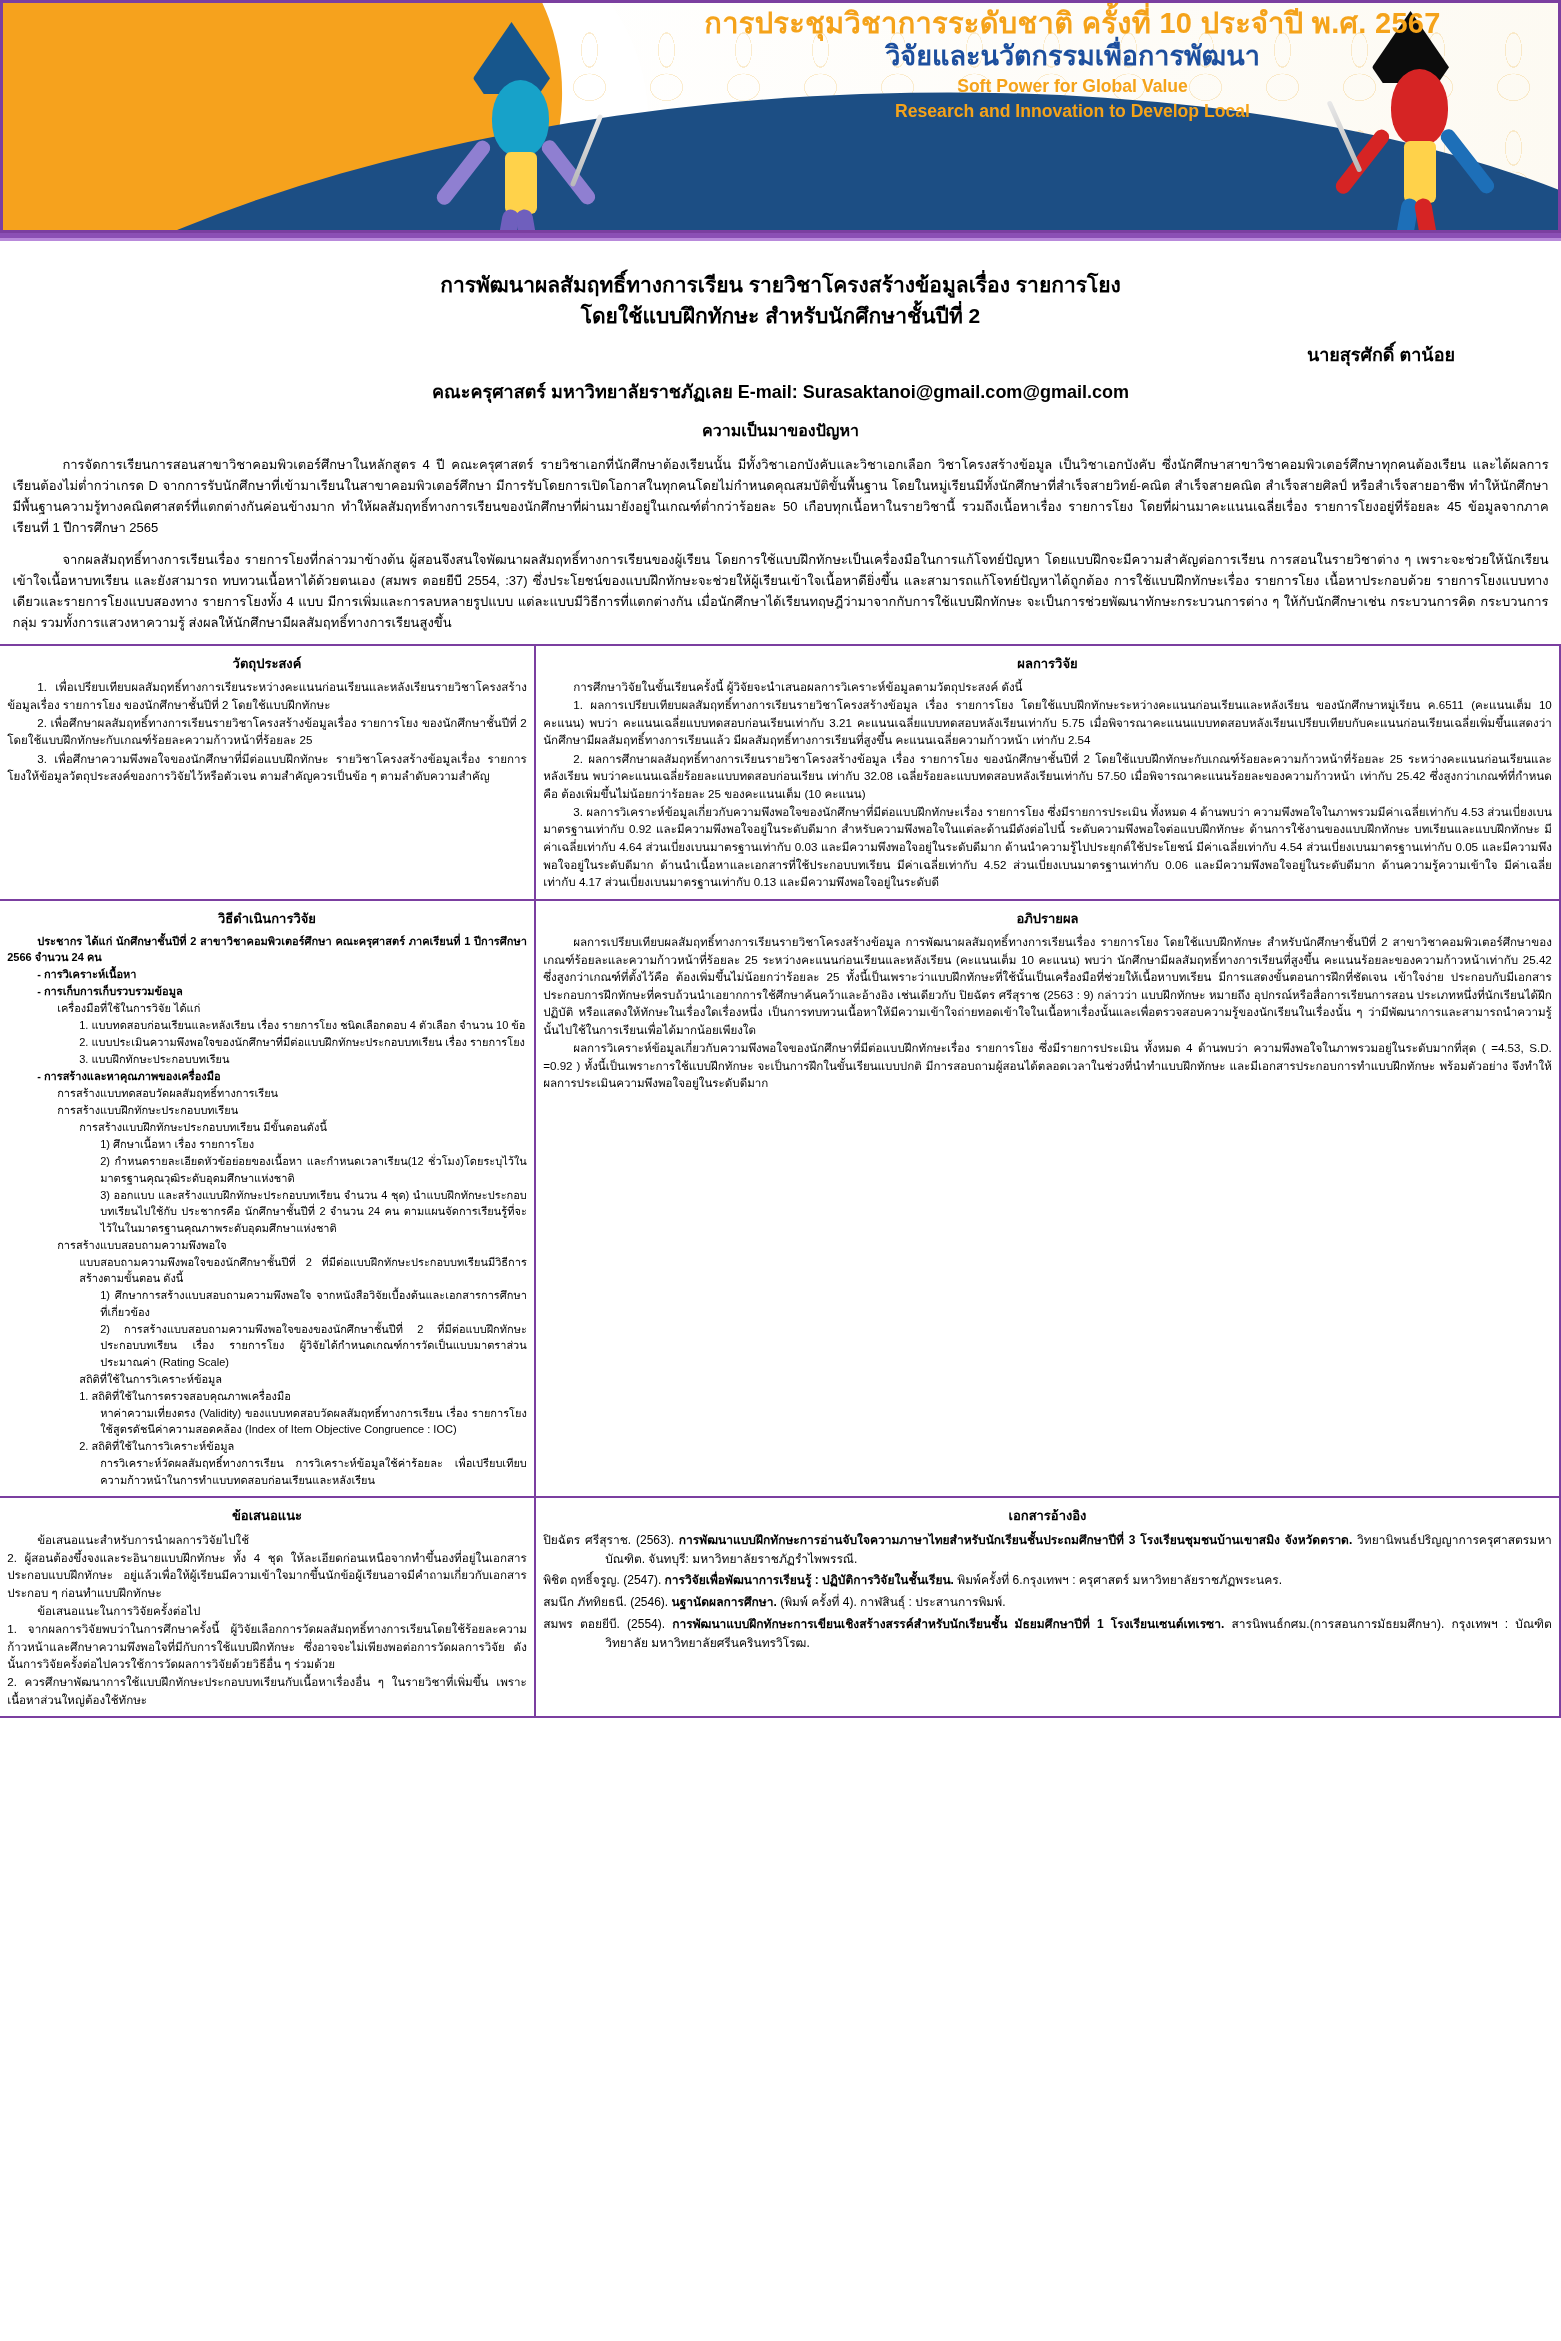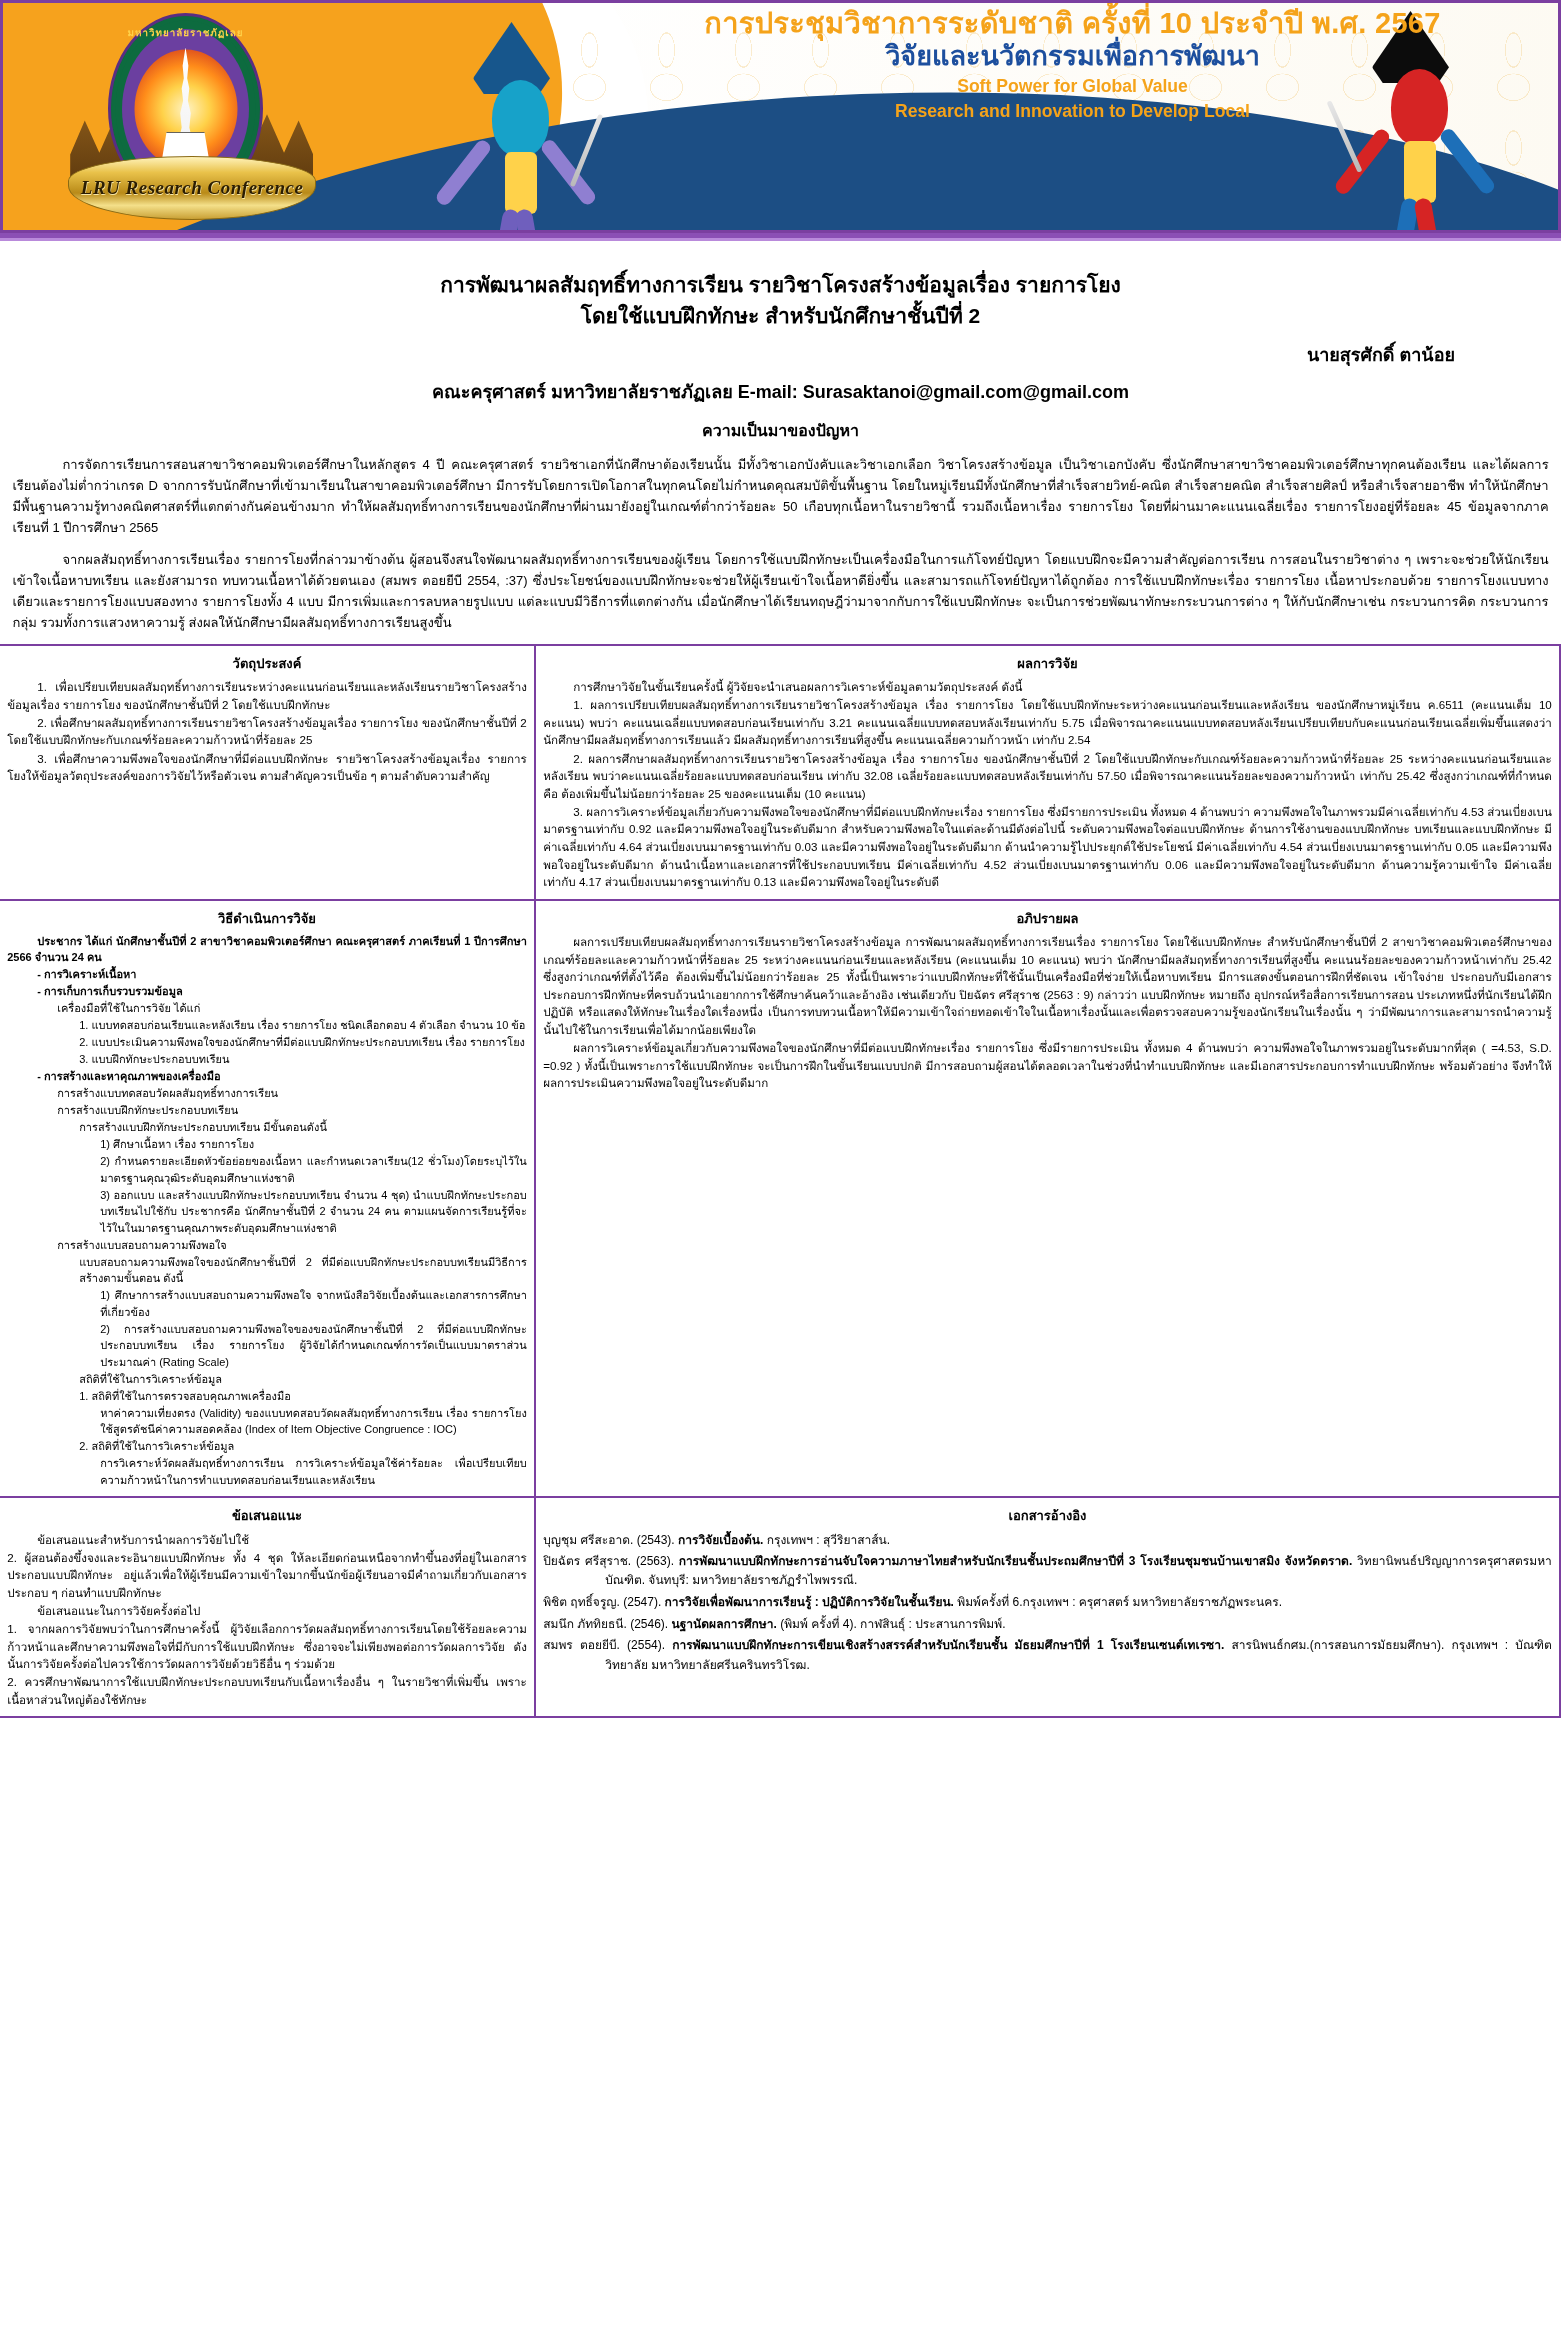--- a/index.html
+++ b/index.html
@@ -210,35 +210,20 @@
 <div class="banner">
   <div class="banner-inner">
     <div class="bn-swoosh-white"></div>
     <div class="bn-swoosh-orange"></div>
     <div class="bn-pattern"></div>
     <div class="bn-arc-white"></div>
     <div class="bn-arc-yellow"></div>
     <div class="bn-arc-blue"></div>
   </div>
 
-  <div class="seal-wrap">
-    <div class="seal-crown"></div>
-    <div class="seal-oval">
-      <div class="seal-oval-in">
-        <div class="seal-sun"></div>
-        <div class="seal-stupa"></div>
-        <div class="seal-base"></div>
-      </div>
-      <div class="seal-text-top">มหาวิทยาลัยราชภัฏเลย</div>
-      <div class="seal-text-bottom">LOEI RAJABHAT UNIVERSITY</div>
-    </div>
-    <div class="ribbon">
-      <span>LRU Research Conference</span>
-    </div>
-  </div>
 
   <div class="dancer d1">
     <div class="crown" style="background:#17568c; top:-58px;"></div>
     <div class="mask-head" style="background:#17a2c9; left:9.3px; top:0;"></div>
     <div class="body" style="background:#ffd24a; left:22px; top:72px;"></div>
     <div class="arm" style="background:#8f7fd1; left:-27px; top:54px; transform:rotate(38deg);"></div>
     <div class="arm" style="background:#8f7fd1; left:78px; top:54px; transform:rotate(-38deg);"></div>
     <div class="sword" style="left:101px; top:32px;"></div>
     <div class="leg" style="background:#6f5fbd; left:13.4px; top:129px; transform:rotate(10deg);"></div>
     <div class="leg" style="background:#6f5fbd; left:39px; top:129px; transform:rotate(-10deg);"></div>
@@ -347,23 +332,20 @@
       <p class="ind1">ข้อเสนอแนะในการวิจัยครั้งต่อไป</p>
       <p>1. จากผลการวิจัยพบว่าในการศึกษาครั้งนี้ ผู้วิจัยเลือกการวัดผลสัมฤทธิ์ทางการเรียนโดยใช้ร้อยละความก้าวหน้าและศึกษาความพึงพอใจที่มีกับการใช้แบบฝึกทักษะ ซึ่งอาจจะไม่เพียงพอต่อการวัดผลการวิจัย ดังนั้นการวิจัยครั้งต่อไปควรใช้การวัดผลการวิจัยด้วยวิธีอื่น ๆ ร่วมด้วย</p>
       <p>2. ควรศึกษาพัฒนาการใช้แบบฝึกทักษะประกอบบทเรียนกับเนื้อหาเรื่องอื่น ๆ ในรายวิชาที่เพิ่มขึ้น เพราะเนื้อหาส่วนใหญ่ต้องใช้ทักษะ</p>
     </div>
   </div>
 
   <div class="cell last-col">
     <div class="box-title">เอกสารอ้างอิง</div>
     <div class="box-body ref-body">
       <div class="ref-item">
-        <span>บุญชุม ศรีสะอาด. (2543). </span><span class="bold">การวิจัยเบื้องต้น.</span><span> กรุงเทพฯ : สุวีริยาสาส์น.</span>
-      </div>
-      <div class="ref-item">
         <span>ปิยฉัตร ศรีสุราช. (2563). </span><span class="bold">การพัฒนาแบบฝึกทักษะการอ่านจับใจความภาษาไทยสำหรับนักเรียนชั้นประถมศึกษาปีที่ 3 โรงเรียนชุมชนบ้านเขาสมิง จังหวัดตราด.</span><span> วิทยานิพนธ์ปริญญาการครุศาสตรมหาบัณฑิต. จันทบุรี: มหาวิทยาลัยราชภัฏรำไพพรรณี.</span>
       </div>
       <div class="ref-item">
         <span>พิชิต ฤทธิ์จรูญ. (2547). </span><span class="bold">การวิจัยเพื่อพัฒนาการเรียนรู้ : ปฏิบัติการวิจัยในชั้นเรียน.</span><span> พิมพ์ครั้งที่ 6.กรุงเทพฯ : ครุศาสตร์ มหาวิทยาลัยราชภัฏพระนคร.</span>
       </div>
       <div class="ref-item">
         <span>สมนึก ภัททิยธนี. (2546). </span><span class="bold">นฐานัดผลการศึกษา.</span><span> (พิมพ์   ครั้งที่ 4). กาฬสินธุ์ : ประสานการพิมพ์.</span>
       </div>
       <div class="ref-item">
         <span>สมพร ตอยยีบี. (2554). </span><span class="bold">การพัฒนาแบบฝึกทักษะการเขียนเชิงสร้างสรรค์สำหรับนักเรียนชั้น มัธยมศึกษาปีที่ 1 โรงเรียนเซนต์เทเรซา.</span><span> สารนิพนธ์กศม.(การสอนการมัธยมศึกษา). กรุงเทพฯ : บัณฑิตวิทยาลัย มหาวิทยาลัยศรีนครินทรวิโรฒ.</span>

